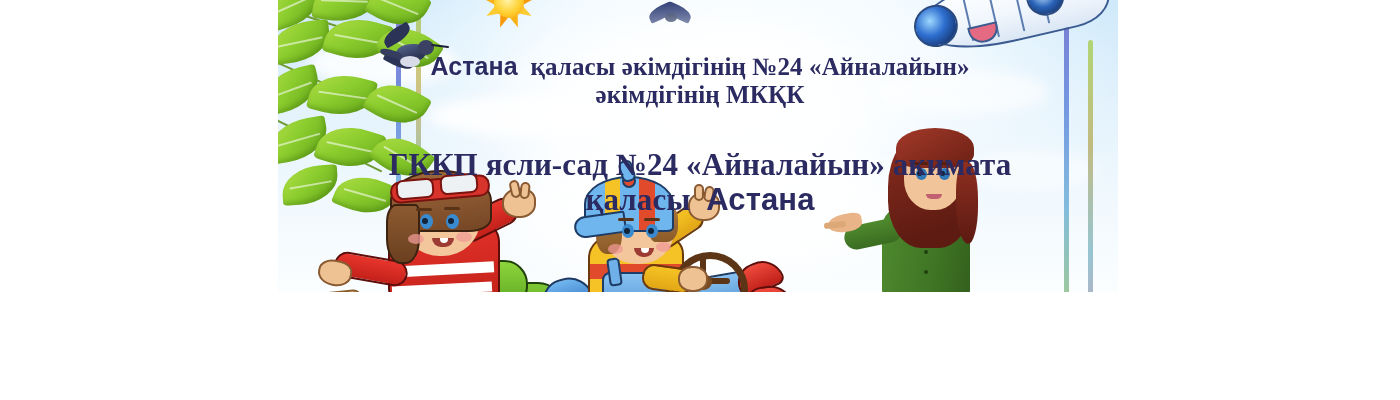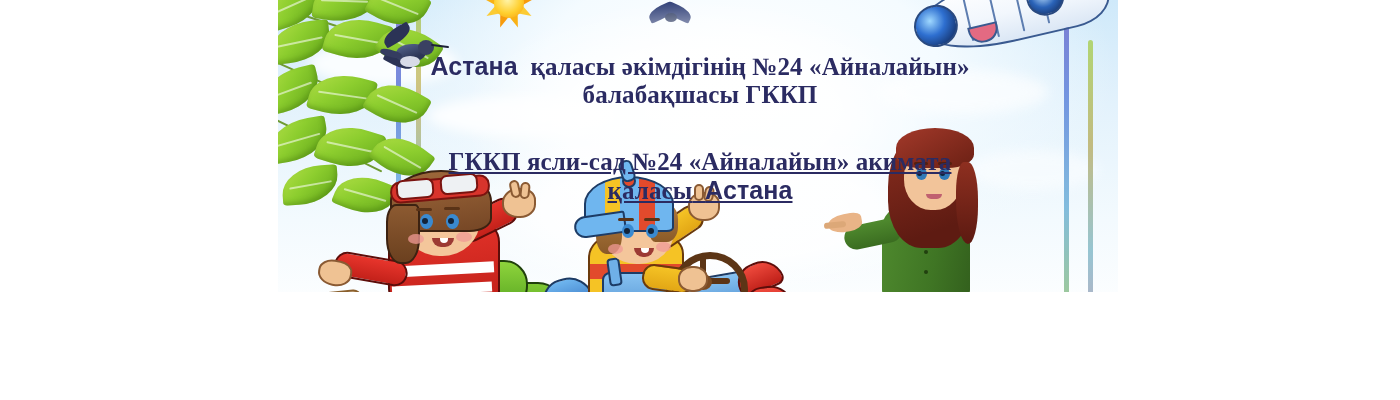--- a/index.html
+++ b/index.html
@@ -128,21 +128,21 @@
   .hum .wg{position:absolute;background:#2b3356;border-radius:62% 8% 62% 8%;}
   .hum .bl{position:absolute;left:26px;top:26px;width:20px;height:11px;border-radius:50%;background:#d8dbe8;}
   .stripe{position:absolute;background:#fff;}
 
   
   .txt{position:absolute;left:0;width:1400px;text-align:center;color:#2b2b62;}
   .line{display:block;line-height:1.12;white-space:nowrap;}
   .serif{font-family:"Liberation Serif", serif;font-weight:700;}
   .sans{font-family:"Liberation Sans", sans-serif;font-weight:700;}
   #kz{top:52px;font-size:25px;letter-spacing:.1px;}
-  #ru{top:148px;font-size:25px;letter-spacing:.1px;text-decoration:underline;}
+  #ru{top:148px;font-size:31px;letter-spacing:.1px;}
 </style>
 </head>
 <body>
 
 <div class="stage">
 
   <div class="banner">
 
     <div class="cloud" style="left:30px;top:40px;width:150px;height:46px;"></div>
     <div class="cloud" style="left:150px;top:96px;width:190px;height:40px;"></div>
@@ -381,21 +381,21 @@
       <div class="blade" style="left:796px;width:7px;height:42px;transform:rotate(12deg);"></div>
       <div class="blade" style="left:812px;width:9px;height:58px;transform:rotate(-8deg);"></div>
       <div class="blade" style="left:560px;width:7px;height:36px;transform:rotate(10deg);"></div>
       <div class="blade" style="left:576px;width:8px;height:48px;transform:rotate(-6deg);"></div>
     </div>
 
   </div>
 
   <div class="txt" id="kz">
     <span class="line"><span class="sans">Астана</span><span class="serif">&nbsp; </span><span class="serif">қаласы әкімдігінің №24 «Айналайын»</span></span>
-    <span class="line serif">балабақшасы ГККП</span>
+    <span class="line serif">әкімдігінің МКҚК</span>
   </div>
 
   <div class="txt" id="ru">
     <span class="line serif">ГККП ясли-сад №24 «Айналайын» акимата</span>
     <span class="line"><span class="serif">қаласы</span><span class="serif">&nbsp; </span><span class="sans">Астана</span></span>
   </div>
 
 </div>
 
 </body></html>

